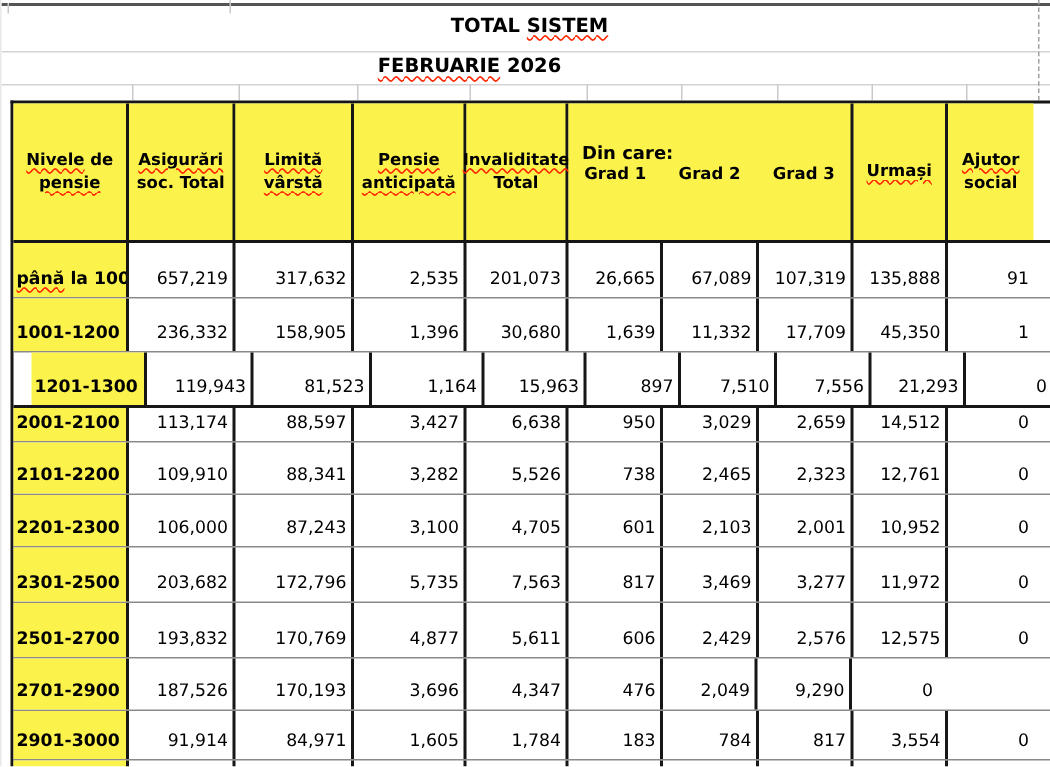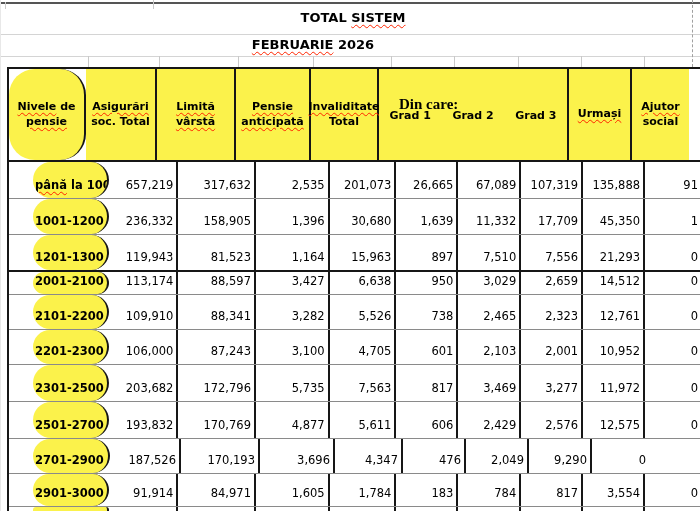--- a/index.html
+++ b/index.html
@@ -27,34 +27,34 @@
          text-underline-offset:2px; }
 
   
   .tbl { position:absolute; top:67px; left:6px; width:694px;
          border-top:2px solid #161616; border-left:2px solid #161616; background:#fff; }
   .hrow { display:flex; height:93px; border-bottom:2px solid #161616; }
   .hcell { background:#fbf24b; border-right:2px solid #161616; display:flex;
            flex-direction:column; align-items:center; justify-content:center;
            text-align:center; font-weight:bold; font-size:11px; line-height:1.35; }
   .dincare { position:relative; display:block; }
-  .dc-label { position:absolute; top:25px; left:20px; font-weight:bold; font-size:15px;font-family:Liberation Serif, serif; }
+  .dc-label { position:absolute; top:25px; left:9px; font-weight:bold; font-size:12px; }
   .dc-grads { position:absolute; bottom:36px; left:0; width:100%; display:flex; }
   .dc-grads span { display:block; text-align:center; font-weight:bold; font-size:11px; }
 
-  .trow { display:flex; border-bottom:1px solid #8a8a8a;padding-left:24px; }
+  .trow { display:flex; border-bottom:1px solid #8a8a8a; }
   .trow.thick { border-bottom:2px solid #161616;justify-content:flex-end; }
   .trow.partial { border-bottom:none; height:6px; }
   .cell { border-right:2px solid #161616; display:flex; align-items:flex-end;
           font-size:11.5px; padding-bottom:6px; overflow:hidden; }
   .cell.label { background:#fbf24b; font-weight:bold; padding-left:2px;
                 justify-content:flex-start; white-space:pre; }
   .cell.num { justify-content:flex-end; padding-right:3px; }
 
-  .c0{width:77px;border-radius:26px;} .c1{width:71px;} .c2{width:79px;} .c3{width:75px;} .c4{width:68px;}
+  .c0{width:77px;} .c1{width:71px;} .c2{width:79px;} .c3{width:75px;} .c4{width:68px;}
   .c5{width:63px;} .c6{width:64px;} .c7{width:63px;} .c8{width:63px;}
   .c9{width:57px; border-right:none;}
   .w190{width:190px;}
   .g0{width:63px;} .g1{width:64px;} .g2{width:63px;}
 </style>
 </head>
 <body>
 
 <div class="sheet">
 

